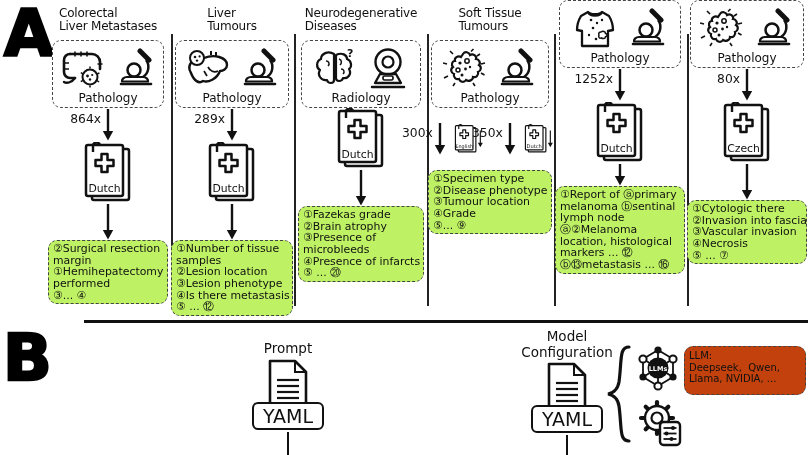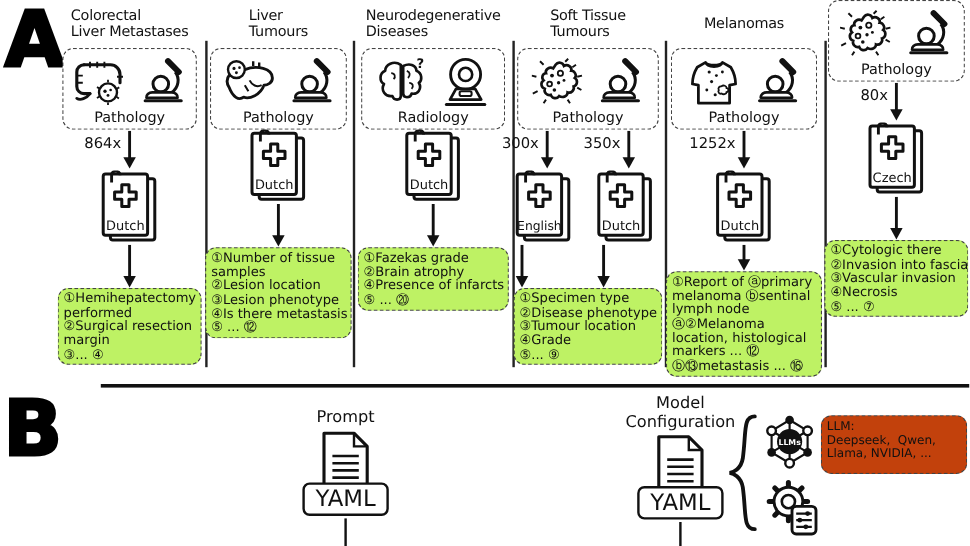--- a/index.html
+++ b/index.html
@@ -11,21 +11,21 @@
   .hdiv{position:absolute;background:#111;left:84px;top:320px;width:724px;height:2.6px}
   .col{position:absolute;top:0;display:flex;flex-direction:column;align-items:center}
   .col-title{height:40px;display:flex;align-items:center;justify-content:center;text-align:left;
        font-size:12px;line-height:1.12;white-space:pre;letter-spacing:-0.2px}
   .mod-box{border:1.7px dashed #444;border-radius:9px;height:68px;box-sizing:border-box;
        display:flex;flex-direction:column;align-items:center;justify-content:flex-end;padding:2px 0 2px;background:#fff}
   .mod-icons{flex:1;display:flex;align-items:center;justify-content:center;gap:9px}
   .mod-label{font-size:12px;line-height:1;margin-bottom:1px}
   .stream{position:relative;height:34px;width:100%}
   .stream-row{display:flex;justify-content:center;gap:12px;width:100%}
-  .sub{display:flex;flex-direction:column;width:58px}
+  .sub{display:flex;flex-direction:row;align-items:center;width:58px}
   .count{position:absolute;right:calc(50% + 7px);top:4px;font-size:12.3px;white-space:nowrap}
   .arrow{position:absolute;left:50%;transform:translateX(-50%);top:1px}
   .find-box{border:1.7px dashed #444;border-radius:9px;padding:2px 4px;box-sizing:border-box;
        font-size:10.9px;line-height:1.07;background:#bef264}
   .finding{white-space:pre}
   .bgroup{position:absolute;display:flex;flex-direction:column;align-items:center}
   .bgroup-title{font-size:13.5px;line-height:1.15;text-align:center;white-space:pre;margin-bottom:2px}
   .yaml-badge{border:2.2px solid #111;border-radius:6px;background:#fff;font-size:19px;
        padding:1px 9px;margin-top:-11px;position:relative;z-index:2}
   .vline{width:2.2px;background:#111;margin-top:2px}
@@ -120,24 +120,24 @@
         </svg>
     </div>
     <svg width="50" height="62" viewBox="0 0 50 62">
       <use href="#doc-body"></use>
       <text x="21.5" y="49.5" text-anchor="middle" font-size="10.8" fill="#111">Dutch</text>
     </svg>
     <svg width="14" height="36" viewBox="0 0 14 36">
         <use href="#arr36"></use>
       </svg>
     <div class="find-box" style="width:120px">
+      <div class="finding">②Surgical resection
+margin</div>
       <div class="finding">①Hemihepatectomy
 performed</div>
-      <div class="finding">②Surgical resection
-margin</div>
       <div class="finding">③... ④</div>
     </div>
   </div>
 
   <div class="col" style="left:173px;width:118px">
     <div class="col-title">Liver
 Tumours</div>
     <div class="mod-box" style="width:114px">
       <div class="mod-icons">
         <svg width="46" height="40" viewBox="0 0 46 40">
@@ -148,20 +148,26 @@
           <circle cx="11" cy="9" r="1.3" fill="#111"></circle>
             <circle cx="15.6" cy="8.4" r="1.1" fill="#111"></circle>
             <circle cx="13" cy="12.6" r="1.2" fill="#111"></circle>
         </svg>
         <svg width="42" height="40" viewBox="0 0 42 40">
             <use href="#microscope"></use>
           </svg>
       </div>
       <div class="mod-label">Pathology</div>
     </div>
+    <div class="stream">
+      <span class="count">289x</span>
+      <svg class="arrow" width="14" height="32" viewBox="0 0 14 32">
+          <use href="#arr32"></use>
+        </svg>
+    </div>
     <svg width="50" height="62" viewBox="0 0 50 62">
       <use href="#doc-body"></use>
       <text x="21.5" y="49.5" text-anchor="middle" font-size="10.8" fill="#111">Dutch</text>
     </svg>
     <svg width="14" height="36" viewBox="0 0 14 36">
         <use href="#arr36"></use>
       </svg>
     <div class="find-box" style="width:122px">
       <div class="finding">①Number of tissue
 samples</div>
@@ -196,20 +202,22 @@
     <svg width="50" height="62" viewBox="0 0 50 62">
       <use href="#doc-body"></use>
       <text x="21.5" y="49.5" text-anchor="middle" font-size="10.8" fill="#111">Dutch</text>
     </svg>
     <svg width="14" height="36" viewBox="0 0 14 36">
         <use href="#arr36"></use>
       </svg>
     <div class="find-box" style="width:126px">
       <div class="finding">①Fazekas grade</div>
       <div class="finding">②Brain atrophy</div>
+      <div class="finding">③Presence of
+microbleeds</div>
       <div class="finding">④Presence of infarcts</div>
       <div class="finding">⑤ ... ⑳</div>
     </div>
   </div>
 
   <div class="col" style="left:428px;width:124px">
     <div class="col-title">Soft Tissue
 Tumours</div>
     <div class="mod-box" style="width:118px">
       <div class="mod-icons">
@@ -264,21 +272,20 @@
     <div class="find-box" style="width:124px">
       <div class="finding">①Specimen type</div>
       <div class="finding">②Disease phenotype</div>
       <div class="finding">③Tumour location</div>
       <div class="finding">④Grade</div>
       <div class="finding">⑤... ⑨</div>
     </div>
   </div>
 
   <div class="col" style="left:556px;width:128px">
-    <div class="col-title">Melanomas</div>
     <div class="mod-box" style="width:122px">
       <div class="mod-icons">
         <svg width="46" height="40" viewBox="0 0 46 40">
           <path d="M16,4 c2,3 12,3 14,0 l7,4 c3,5 4,9 4,14 l-5,1 v15 h-26 v-15 l-5,-1 c0,-5 1,-9 4,-14 z" fill="#fff" stroke="#111" stroke-width="2.3" stroke-linejoin="round"></path>
           <path d="M16,4 c1,5 13,5 14,0" stroke="#111" stroke-width="1.8" fill="none"></path>
           <circle cx="19" cy="12" r="1.3" fill="#111"></circle>
             <circle cx="25" cy="15" r="1.2" fill="#111"></circle>
           <circle cx="21" cy="20" r="1.3" fill="#111"></circle>
             <circle cx="17" cy="27" r="1.2" fill="#111"></circle>
           <circle cx="24" cy="31" r="1.3" fill="#111"></circle>

